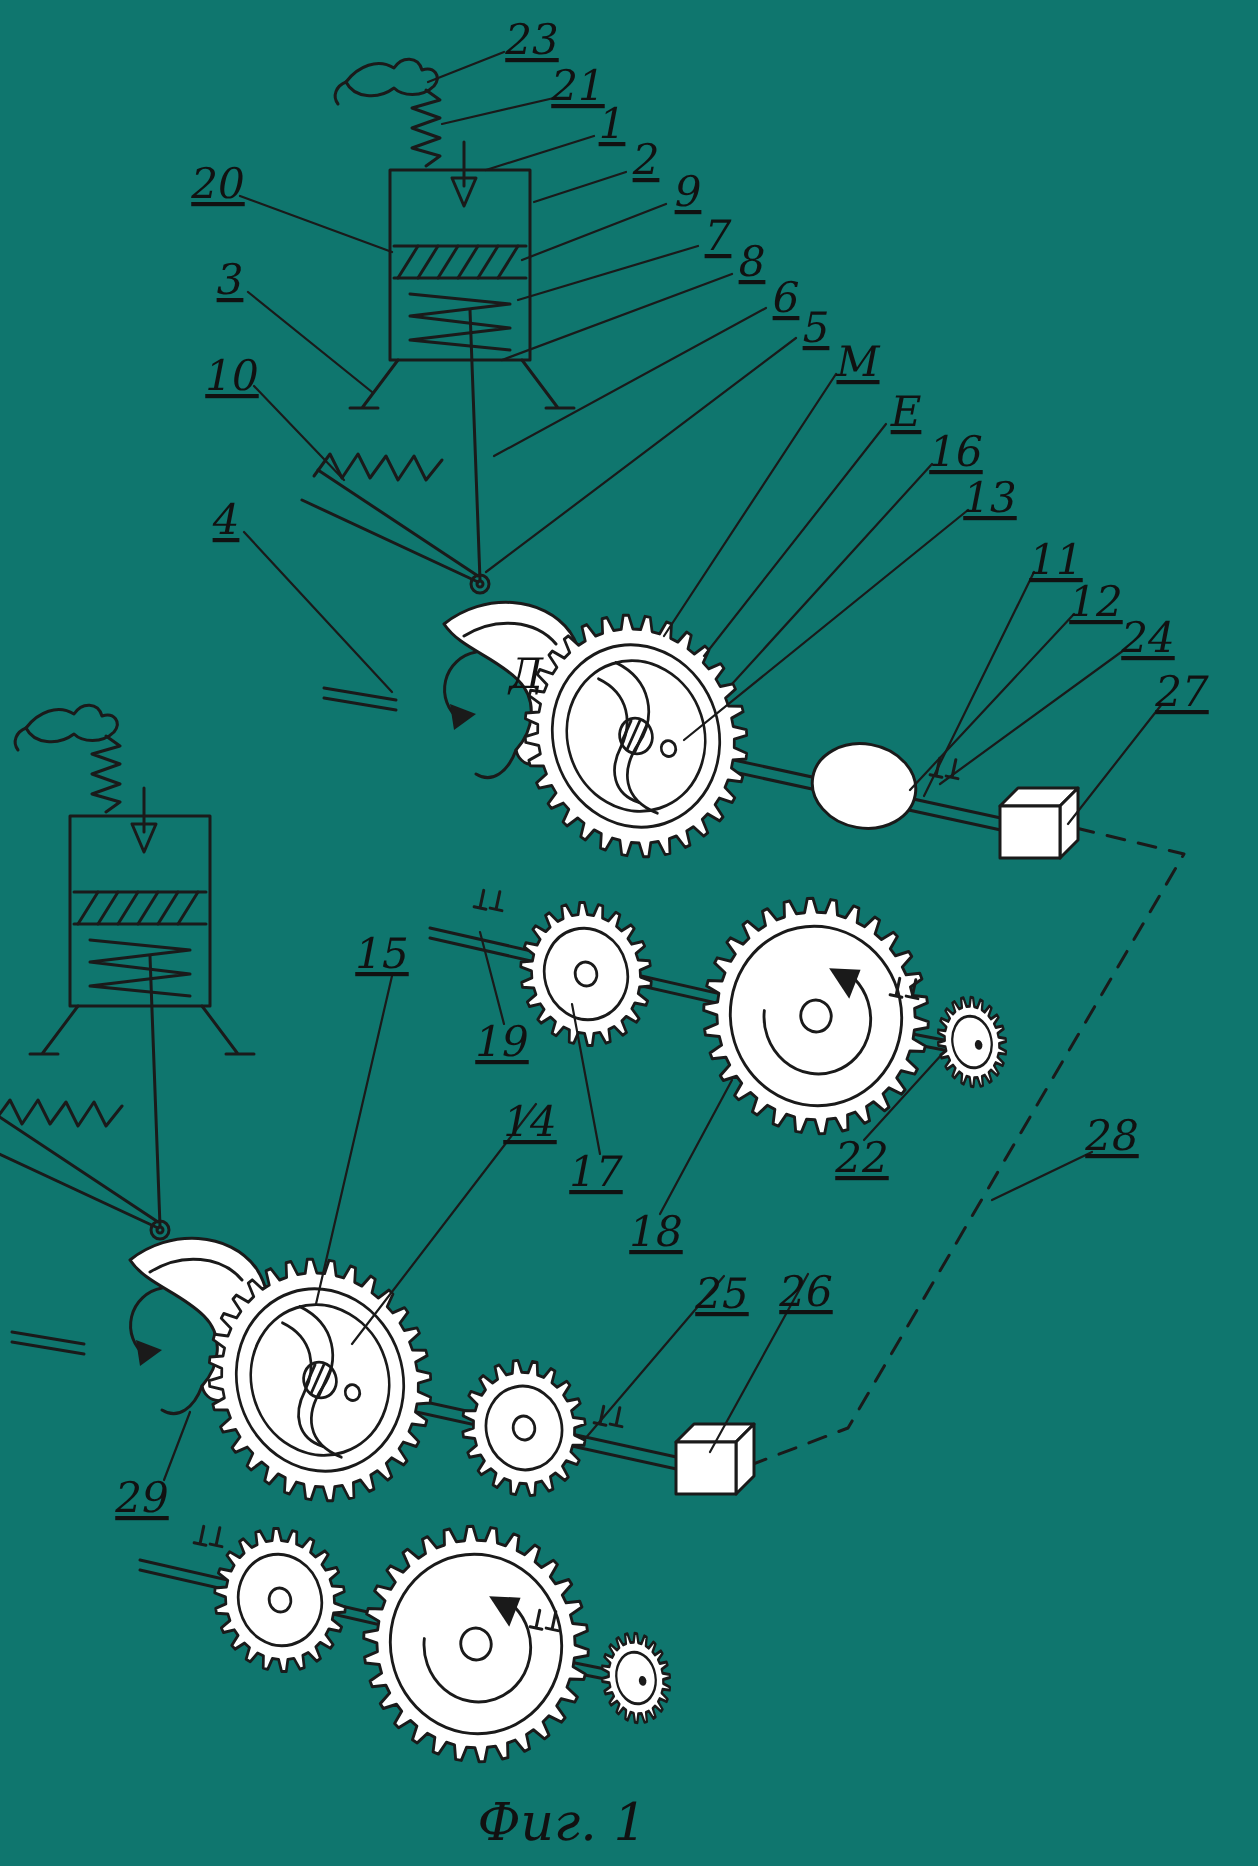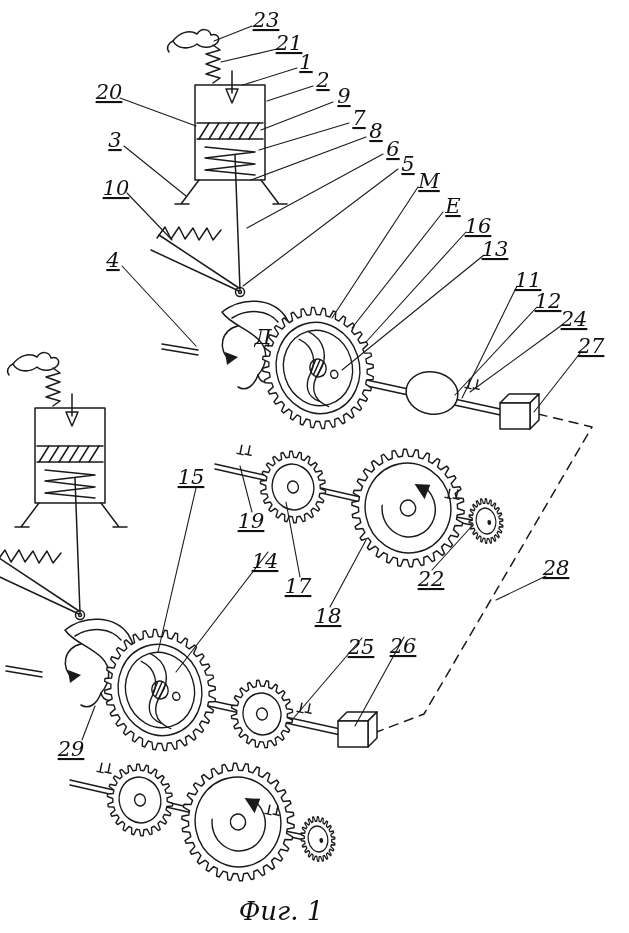--- a/index.html
+++ b/index.html
@@ -1,16 +1,16 @@
 <!DOCTYPE html>
 <html><head>
 <meta charset="utf-8">
 <style>
   html,body{margin:0;padding:0;background:#e9e9e9;}
-  .stage{position:relative;width:629px;height:933px;background:#ffffff;margin:0 auto;overflow:hidden;}
+  .stage{position:relative;width:629px;height:933px;background:#0f766e;margin:0 auto;overflow:hidden;}
   svg{display:block;}
   .lbl{font:italic 21px "DejaVu Serif", serif;fill:#111;text-decoration:underline;}
   .lbl-nou{font:italic 21px "DejaVu Serif", serif;fill:#111;}
   .caption{font:italic 26px "DejaVu Serif", serif;fill:#111;}
 </style>
 </head>
 <body>
 
 <div class="stage">
 <svg width="629" height="933" viewBox="0 0 629 933" xmlns="http://www.w3.org/2000/svg" xmlns:xlink="http://www.w3.org/1999/xlink">

